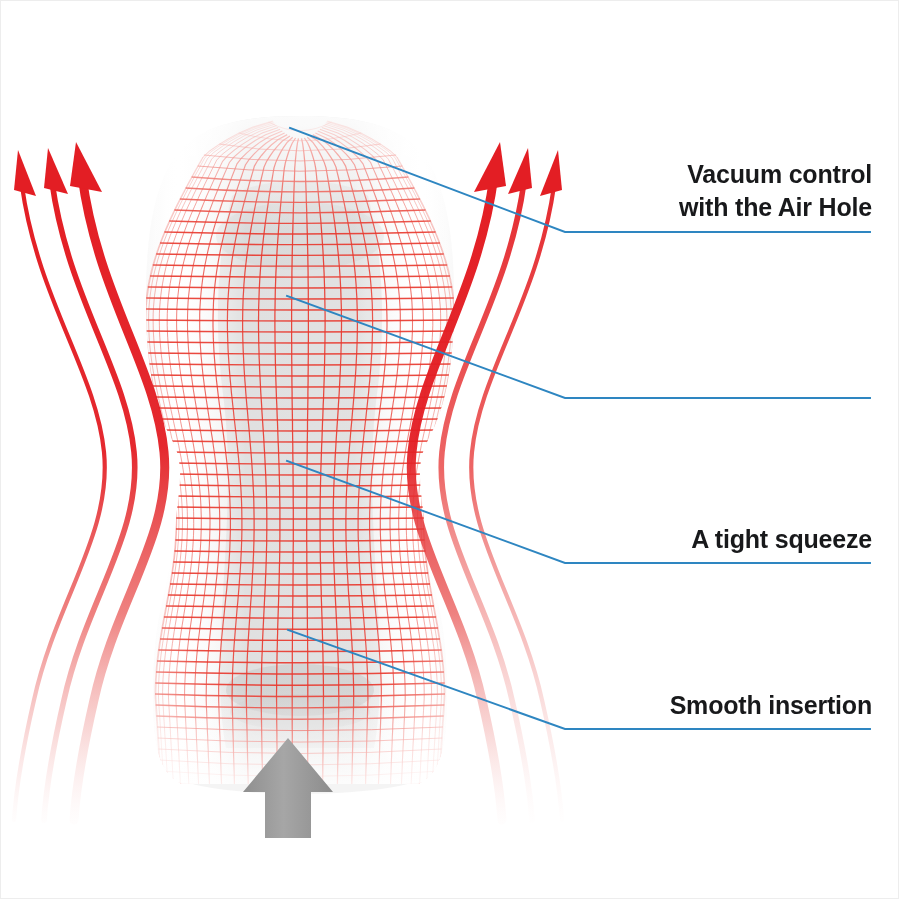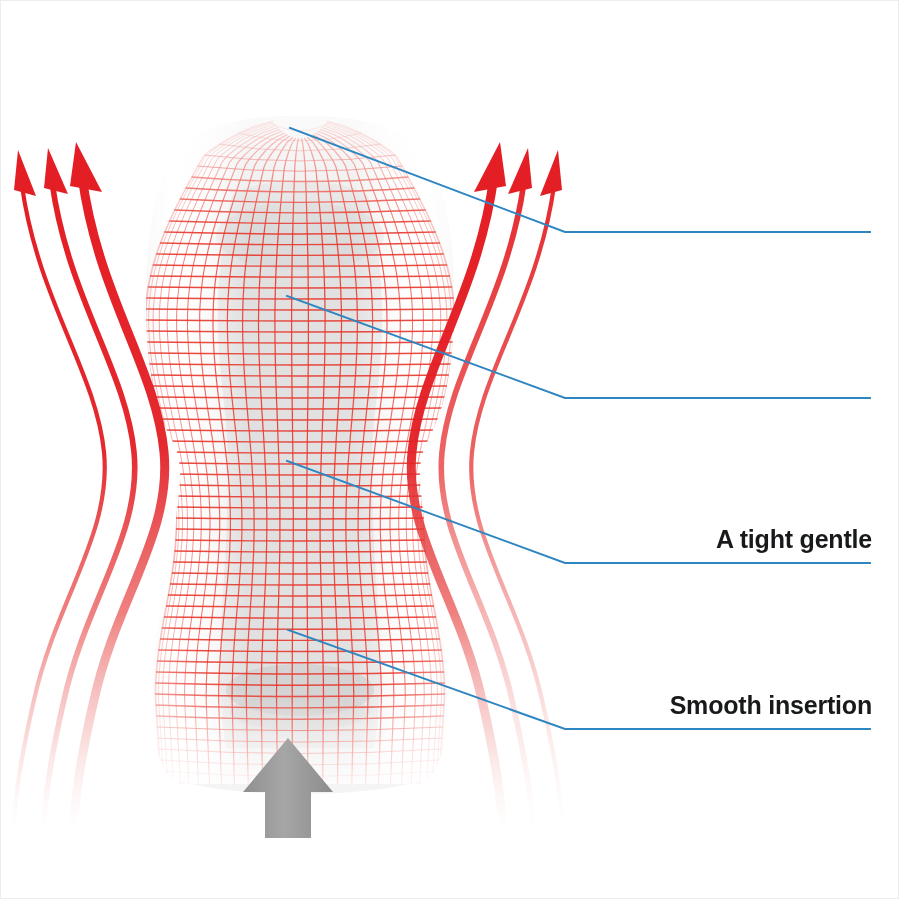--- a/index.html
+++ b/index.html
@@ -260,18 +260,20 @@
   <svg class="layer" viewBox="0 0 900 900">
     <g id="leaders" stroke="#2e86c1" stroke-width="1.9" fill="none" stroke-linecap="square">
         <path d="M290,128 L565,232 L870,232"></path>
         <path d="M287,296 L565,398 L870,398"></path>
         <path d="M287,461 L565,563 L870,563"></path>
         <path d="M288,630 L565,729 L870,729"></path>
       </g>
   </svg>
 
   <div class="labels">
-    <div class="label" style="right:28px;top:523px;">A tight gentle</div>
+    <div class="label" style="right:28px;top:158px;">Vacuum control
+with the Air Hole</div>
+    <div class="label" style="right:28px;top:523px;">A tight squeeze</div>
     <div class="label" style="right:28px;top:689px;">Smooth insertion</div>
   </div>
 
   <div class="border-frame"></div>
 </div>
 
 </body></html>

